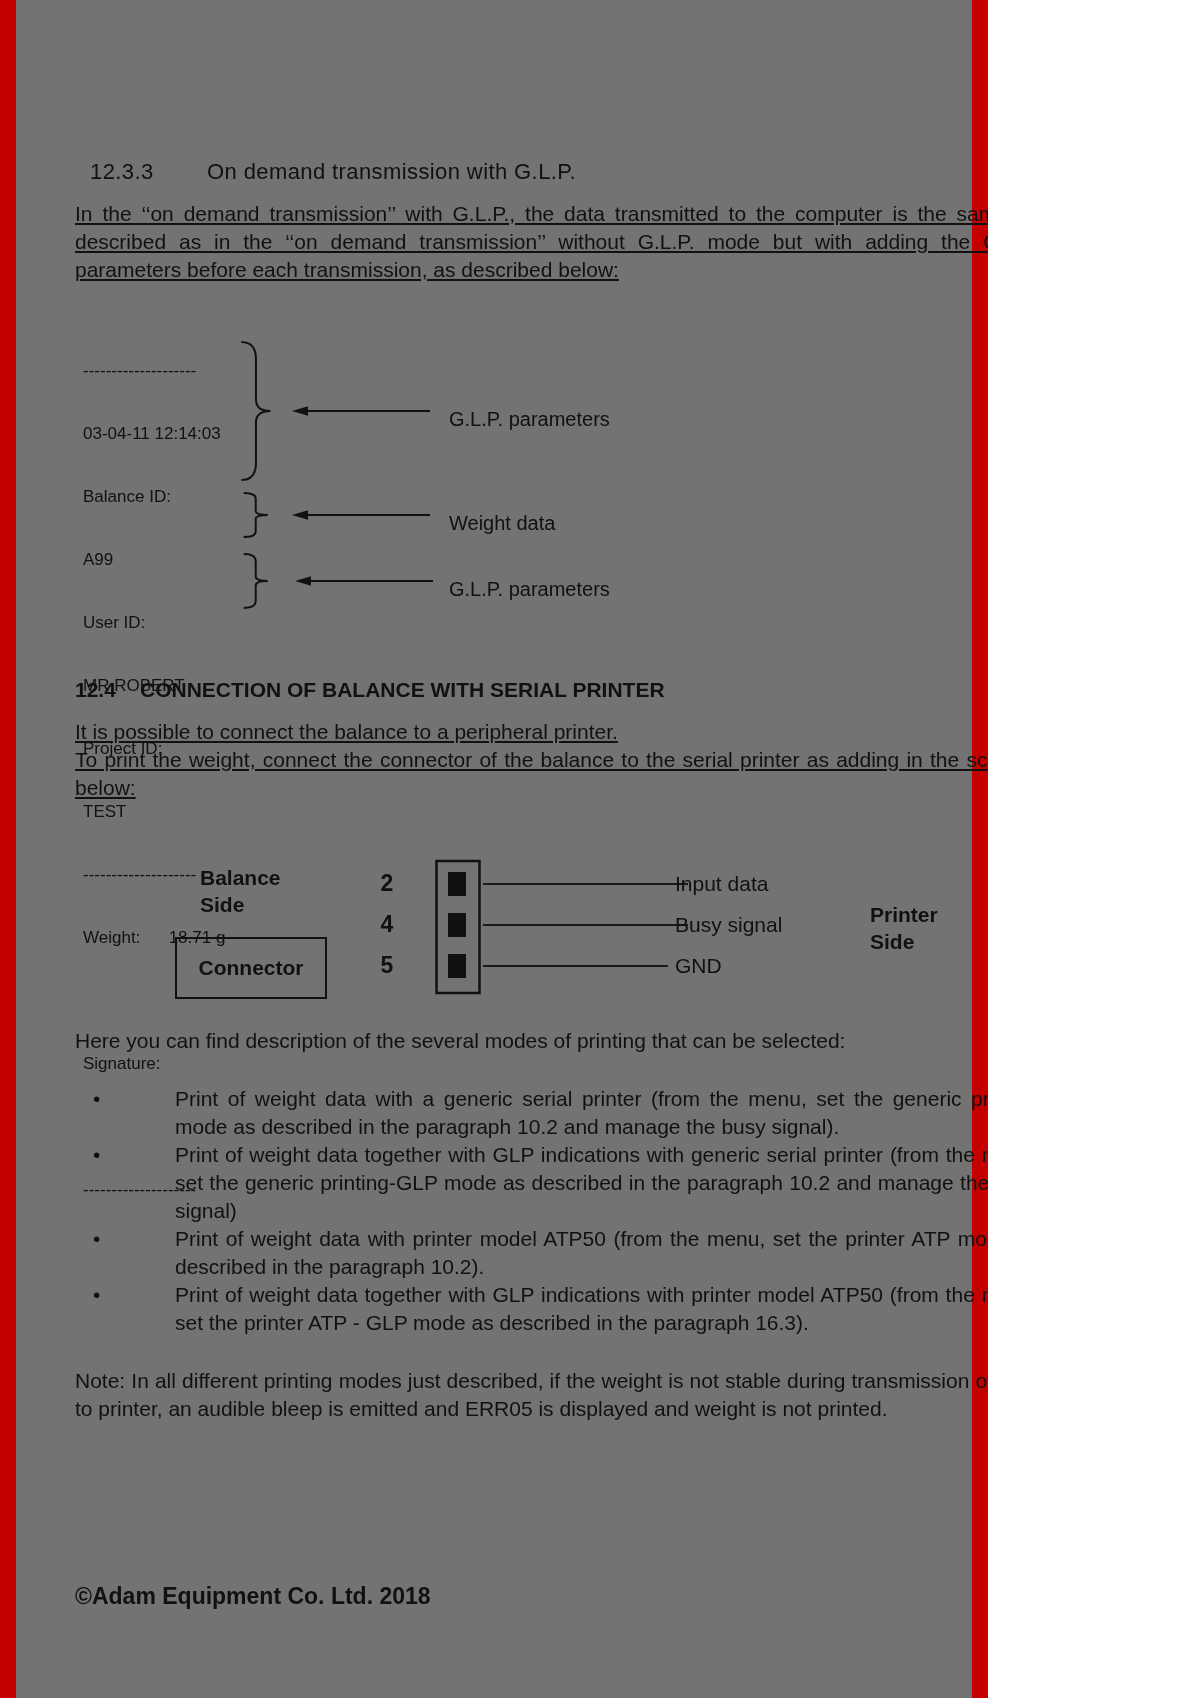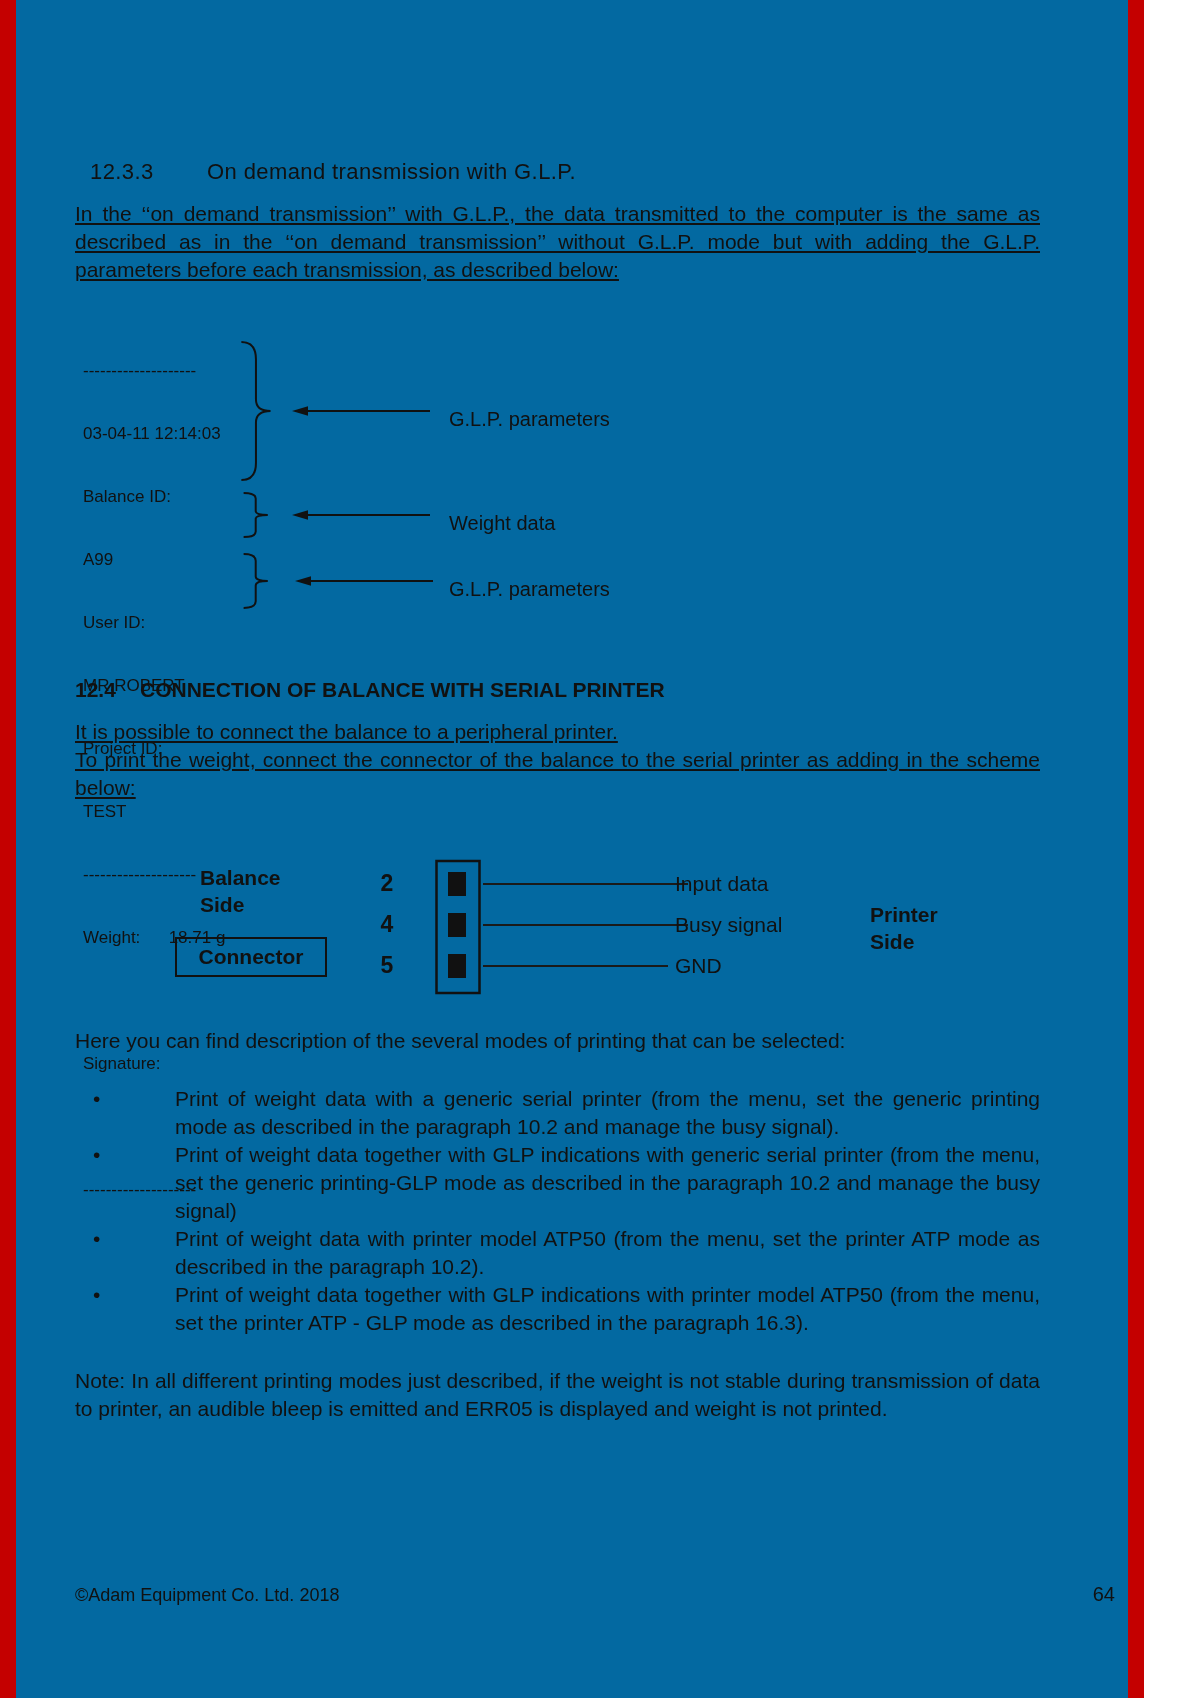--- a/index.html
+++ b/index.html
@@ -1,23 +1,23 @@
 <!DOCTYPE html>
 <html><head>
 <meta charset="utf-8">
 <style>
   * { margin: 0; padding: 0; box-sizing: border-box; }
   html, body { background: #ffffff; }
   body { font-family: "Liberation Sans", "DejaVu Sans", sans-serif; color: #111; }
 
   .page {
     position: relative;
-    width: 1144px;
+    width: 988px;
     height: 1698px;
-    background: #0369a1;
+    background: #737373;
     overflow: hidden;
   }
   .margin-bar {
     position: absolute; top: 0; bottom: 0; width: 16px;
     background: #c40000;
   }
   .margin-bar.left { left: 0; }
   .margin-bar.right { right: 0; }
 
   .content {
@@ -83,21 +83,21 @@
     height: 150px;
     font-size: 21px;
   }
   .balance-side {
     position: absolute; left: 125px; top: 5px; width: 100px;
     font-weight: bold; line-height: 27px;
   }
   .connector-box {
     position: absolute; left: 100px; top: 78px; width: 152px;
     border: 2.5px solid #111; text-align: center;
-    font-weight: bold; padding: 4px 0;
+    font-weight: bold; padding: 15px 0;
   }
   .pin-num {
     position: absolute; left: 300px; width: 24px; text-align: center;
     font-weight: bold; font-size: 23px; line-height: 28px;
   }
   .pin-num-1 { top: 10px; }
   .pin-num-2 { top: 51px; }
   .pin-num-3 { top: 92px; }
   .connector-svg { position: absolute; left: 360px; top: 0; }
   .signal-line { position: absolute; left: 408px; height: 2px; background: #1a1a1a; }
@@ -118,21 +118,21 @@
   .bullet-list { margin-top: 30px; }
   .bullet-item { position: relative; padding-left: 100px; }
   .bullet-marker { position: absolute; left: 18px; top: 0; }
   .note-para { margin-top: 30px; }
 
   
   .footer {
     position: absolute; left: 75px; top: 1583px; width: 1040px;
     display: flex; justify-content: space-between; align-items: baseline;
   }
-  .footer-copyright { font-weight: normal; font-size: 18px; }
+  .footer-copyright { font-weight: bold; font-size: 23px; }
   .footer-page { font-size: 20px; }
 </style>
 </head>
 <body>
 
 <div class="page">
   <div class="margin-bar left"></div>
   <div class="margin-bar right"></div>
 
   <div class="content">

